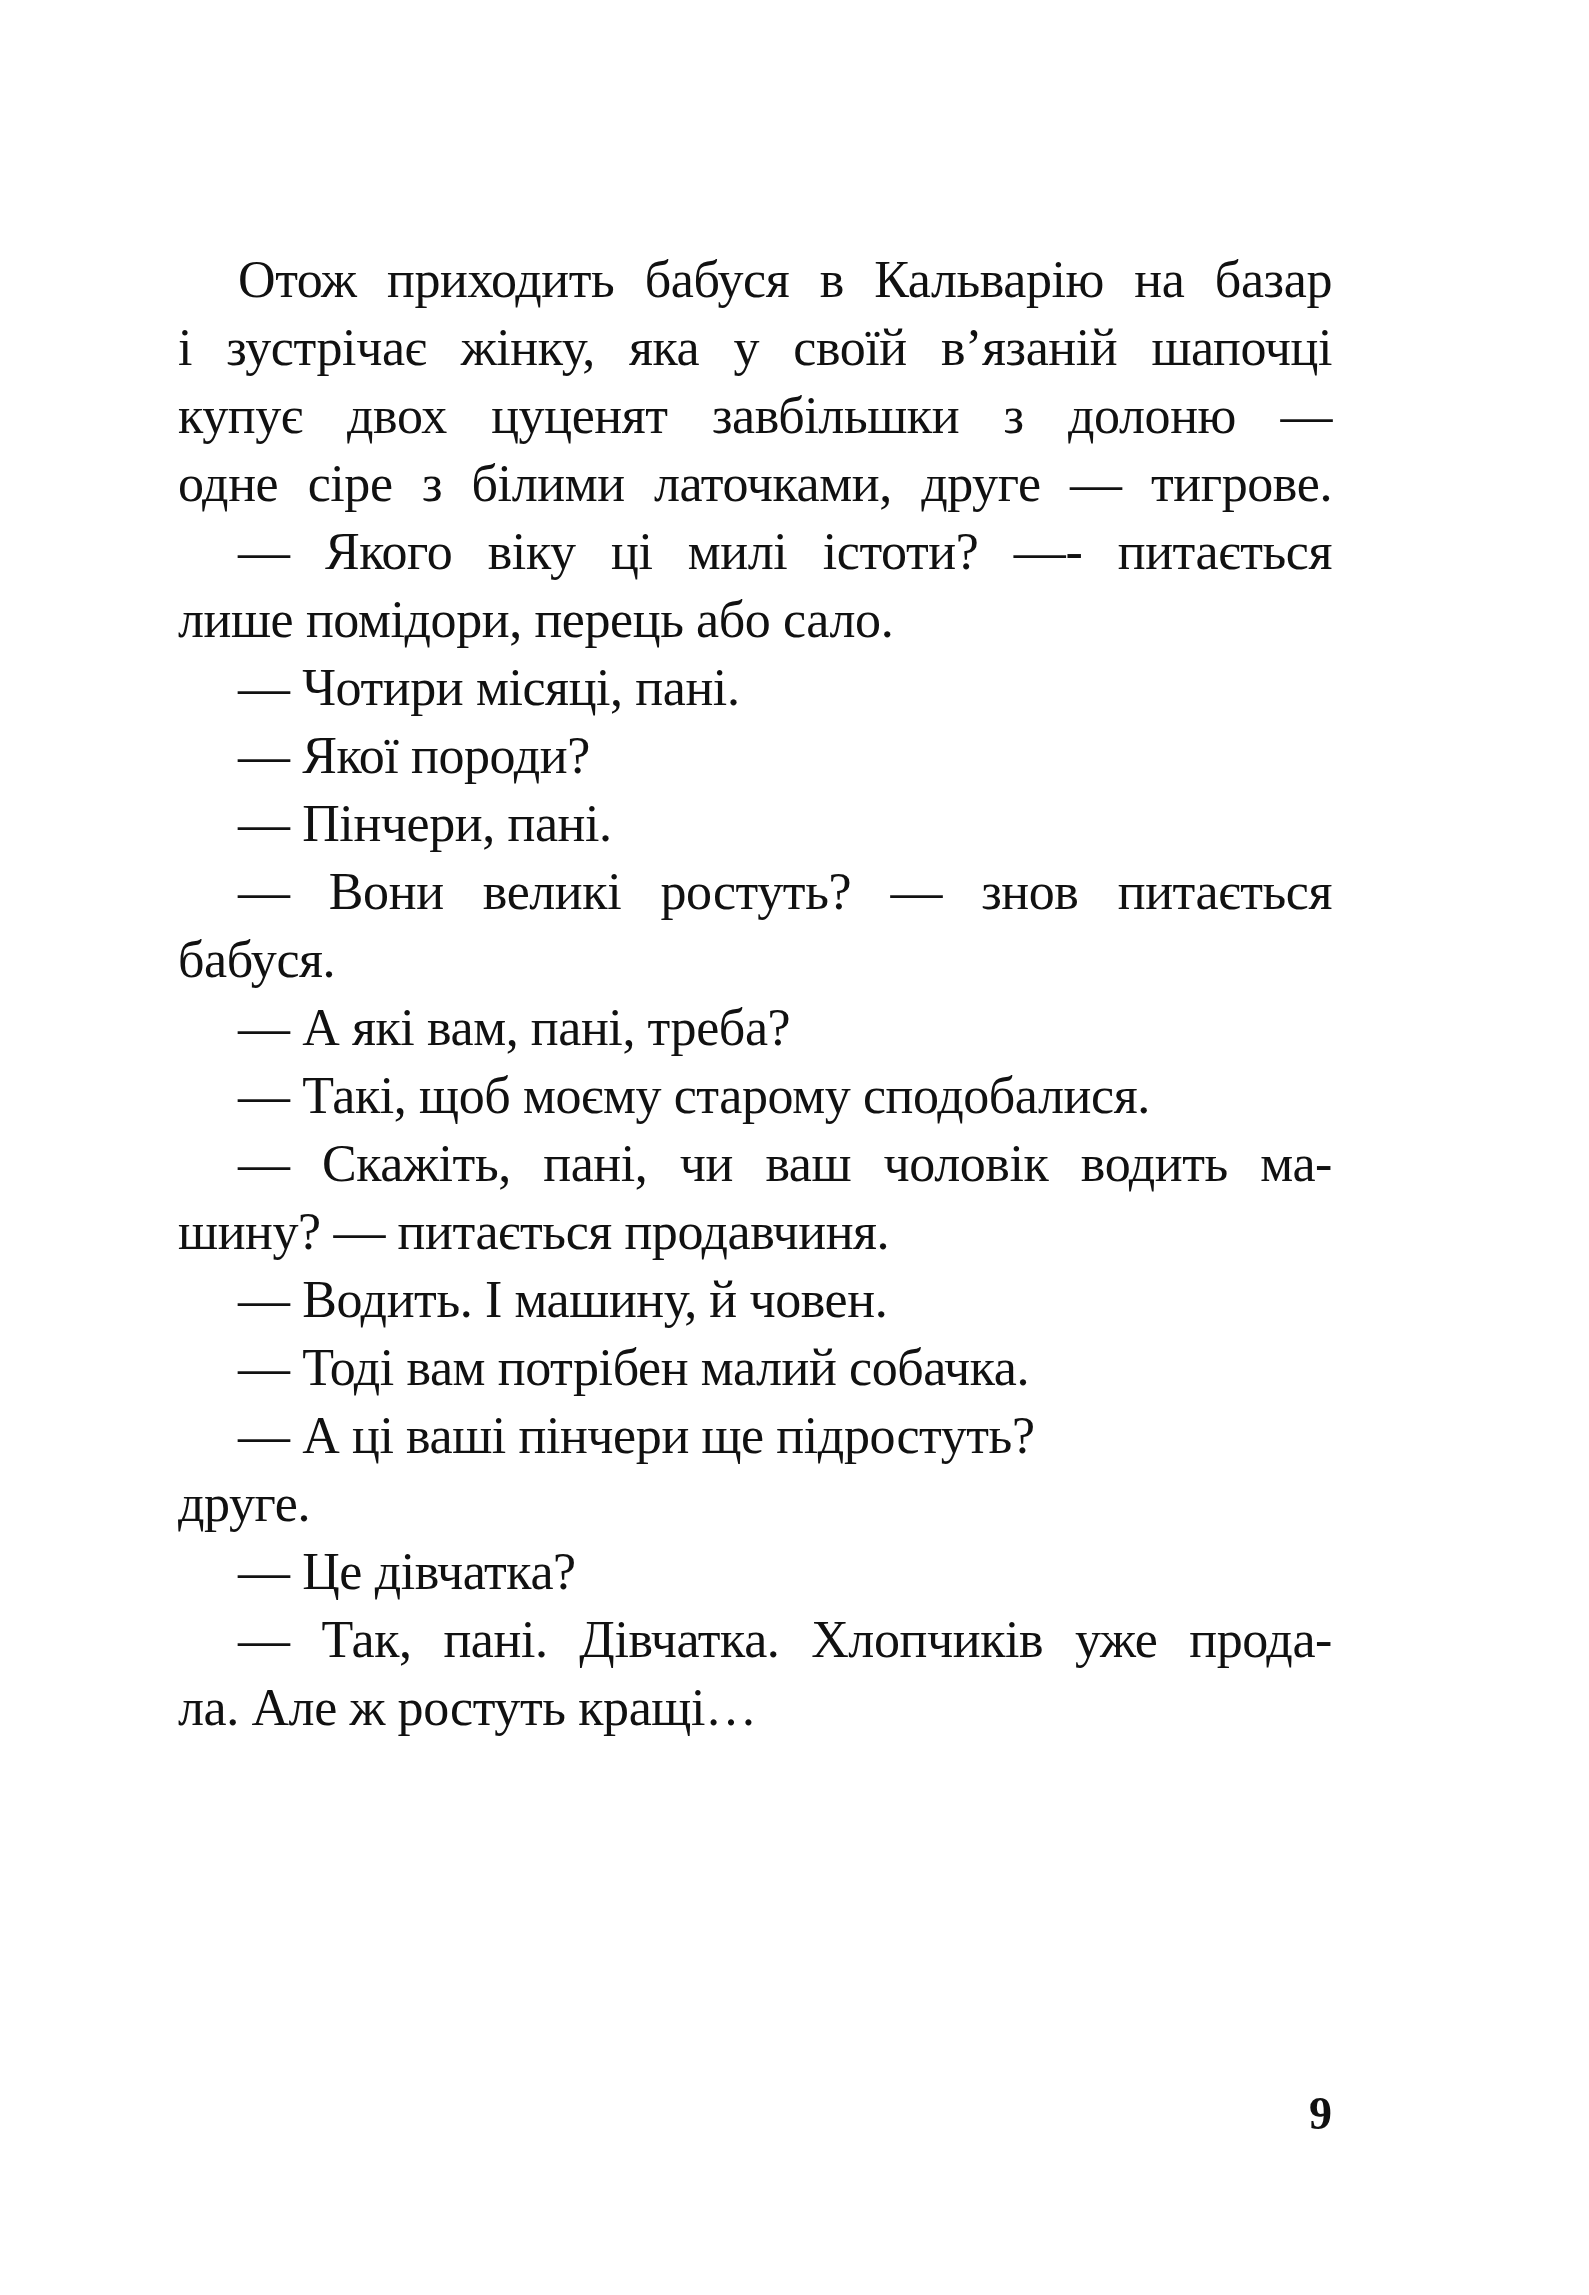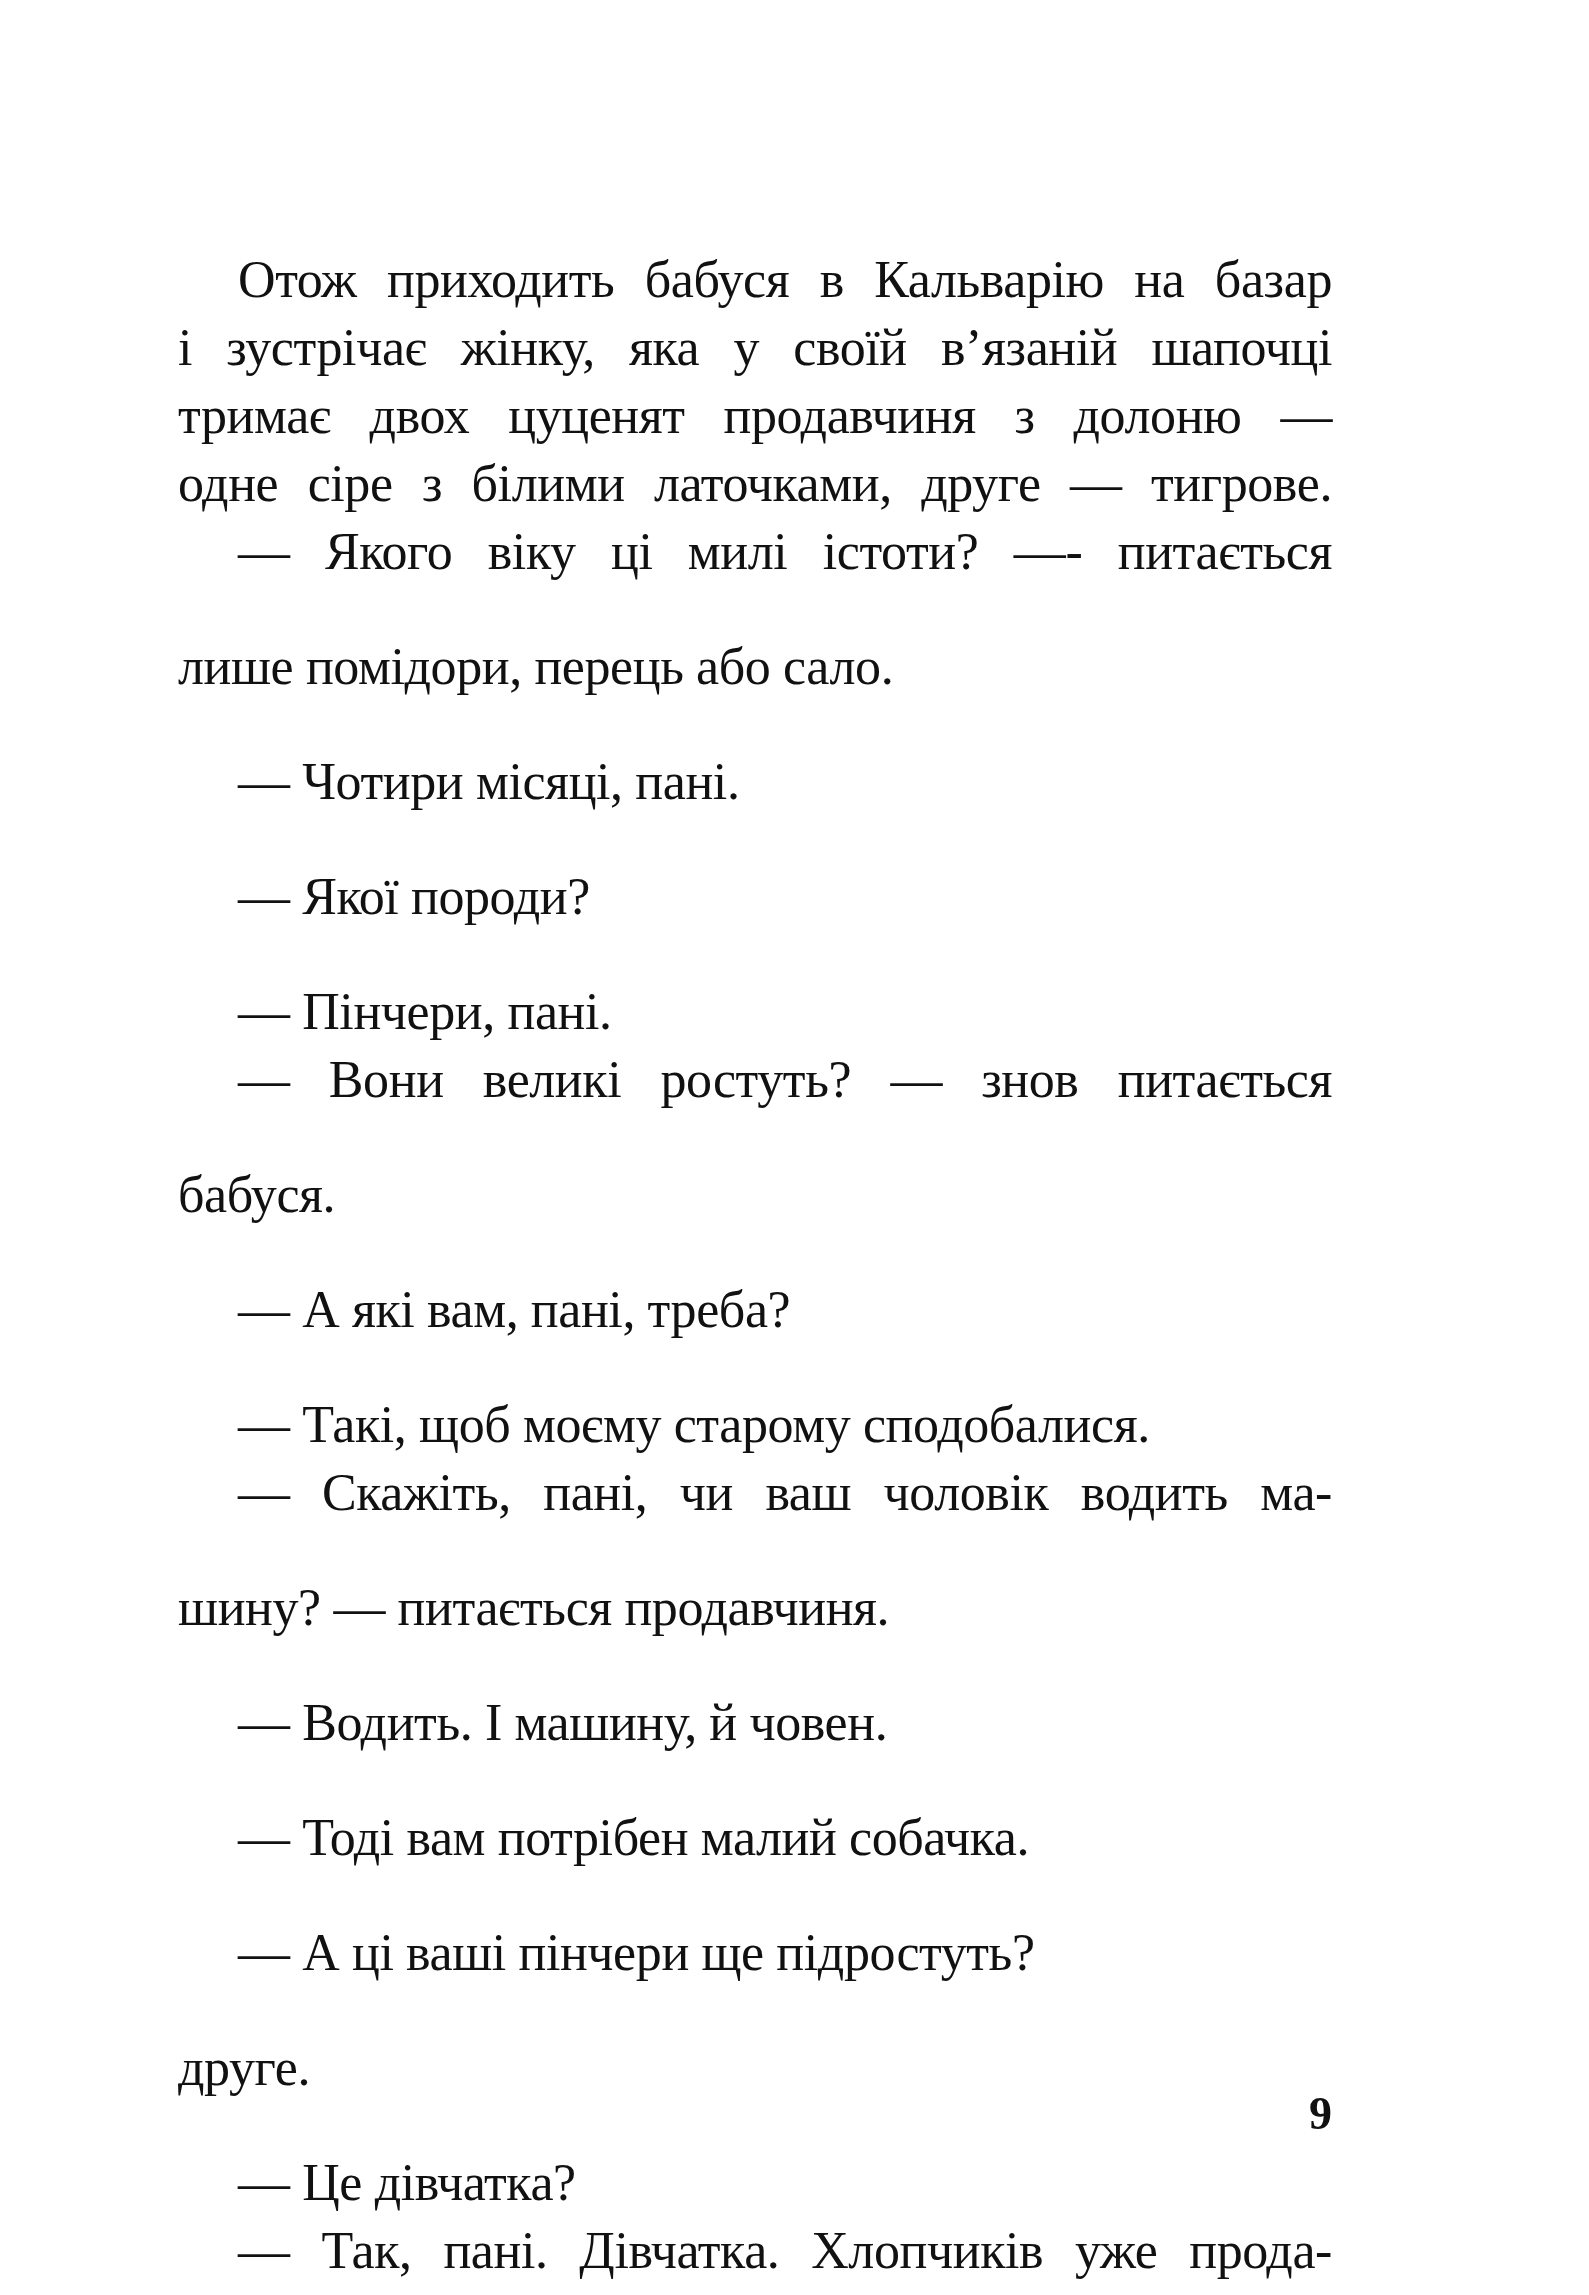--- a/index.html
+++ b/index.html
@@ -32,21 +32,20 @@
       letter-spacing: -0.4px;
     }
     .line {
       display: block;
       white-space: nowrap;
       text-align: justify;
       text-align-last: justify;
     }
     .line.last {
       text-align-last: left;
-      margin-top: 47px;
     }
     .line.indent {
       padding-left: 60px;
     }
     .page-number {
       position: absolute;
       left: 1292px;
       top: 2085px;
       width: 40px;
       text-align: right;
@@ -55,21 +54,21 @@
       line-height: 58px;
     }
   </style>
 </head>
 <body>
 
 <div class="page">
   <div class="text-block">
     <span class="line indent">Отож приходить бабуся в Кальварію на базар</span>
     <span class="line">і зустрічає жінку, яка у своїй в’язаній шапочці</span>
-    <span class="line">тримає двох цуценят продавчиня з долоню —</span>
+    <span class="line">купує двох цуценят завбільшки з долоню —</span>
     <span class="line">одне сіре з білими латочками, друге — тигрове.</span>
     <span class="line indent">— Якого віку ці милі істоти? —- питається</span>
     <span class="line last">лише помідори, перець або сало.</span>
     <span class="line indent last">— Чотири місяці, пані.</span>
     <span class="line indent last">— Якої породи?</span>
     <span class="line indent last">— Пінчери, пані.</span>
     <span class="line indent">— Вони великі ростуть? — знов питається</span>
     <span class="line last">бабуся.</span>
     <span class="line indent last">— А які вам, пані, треба?</span>
     <span class="line indent last">— Такі, щоб моєму старому сподобалися.</span>

